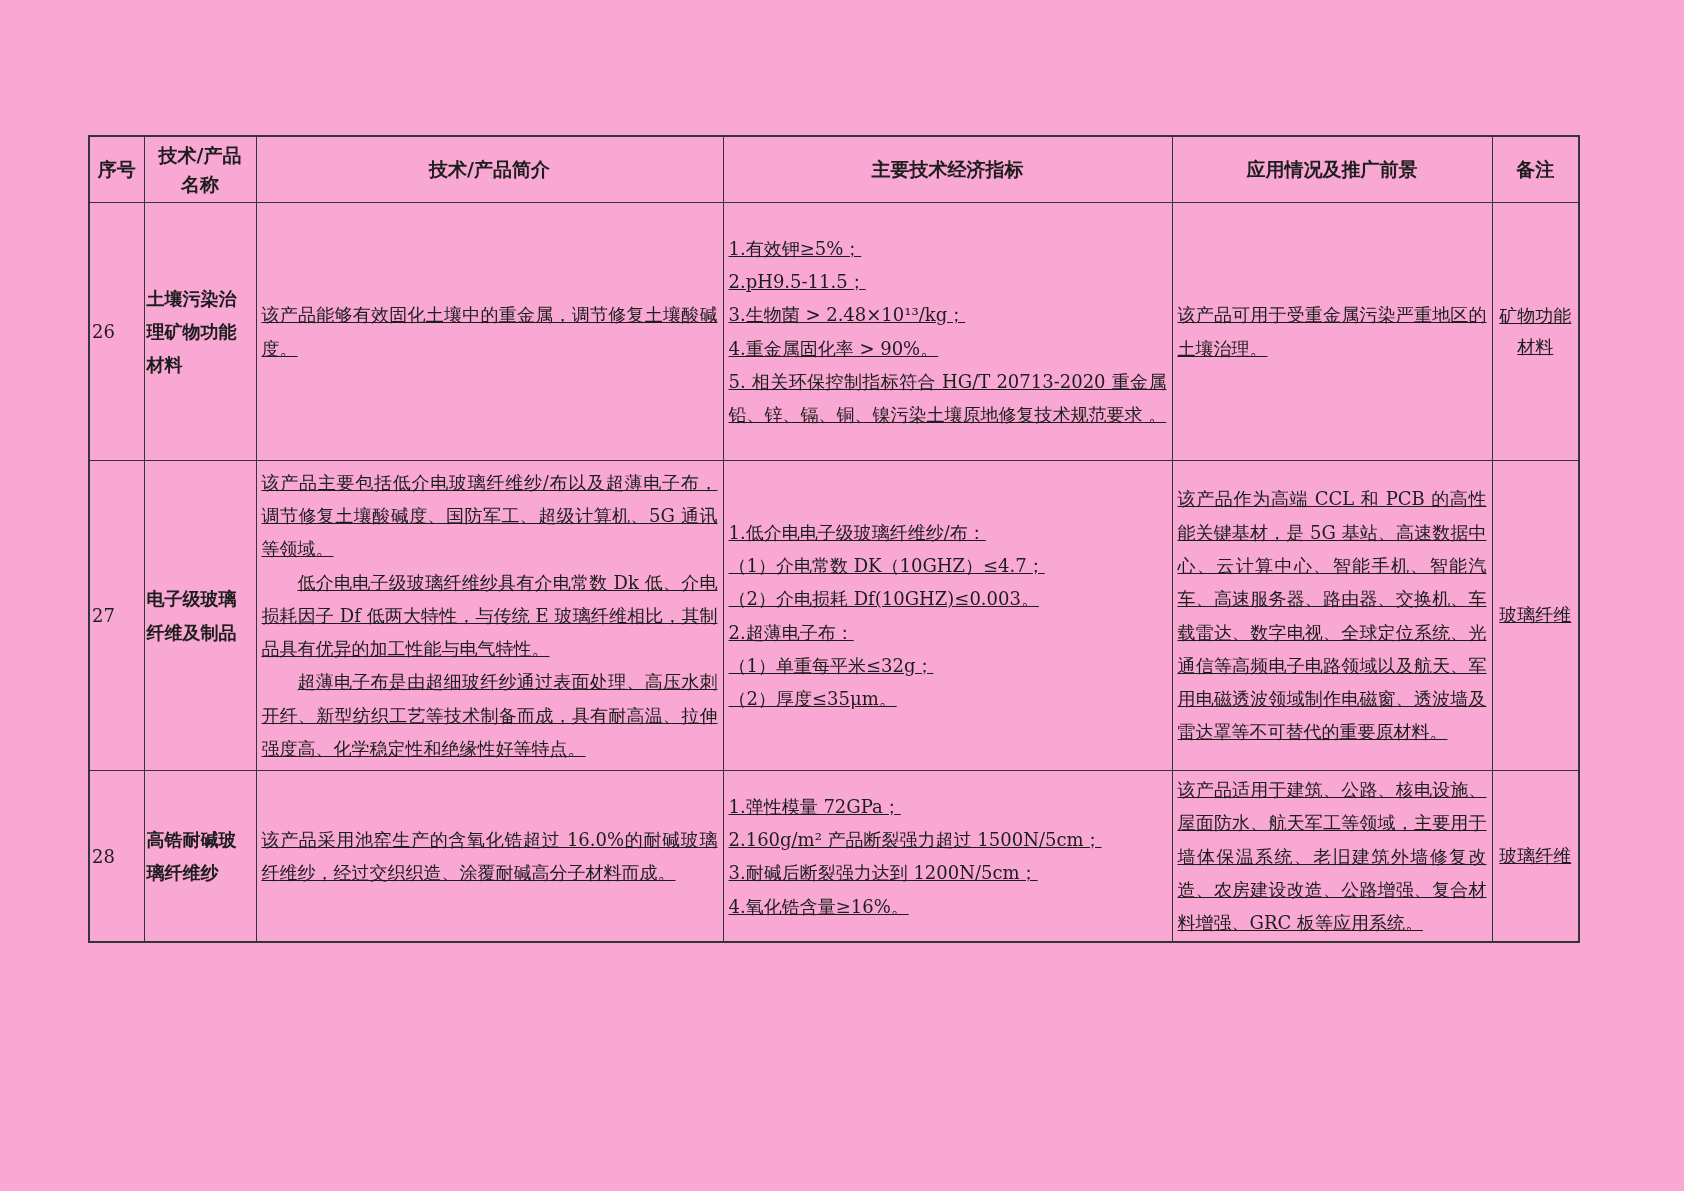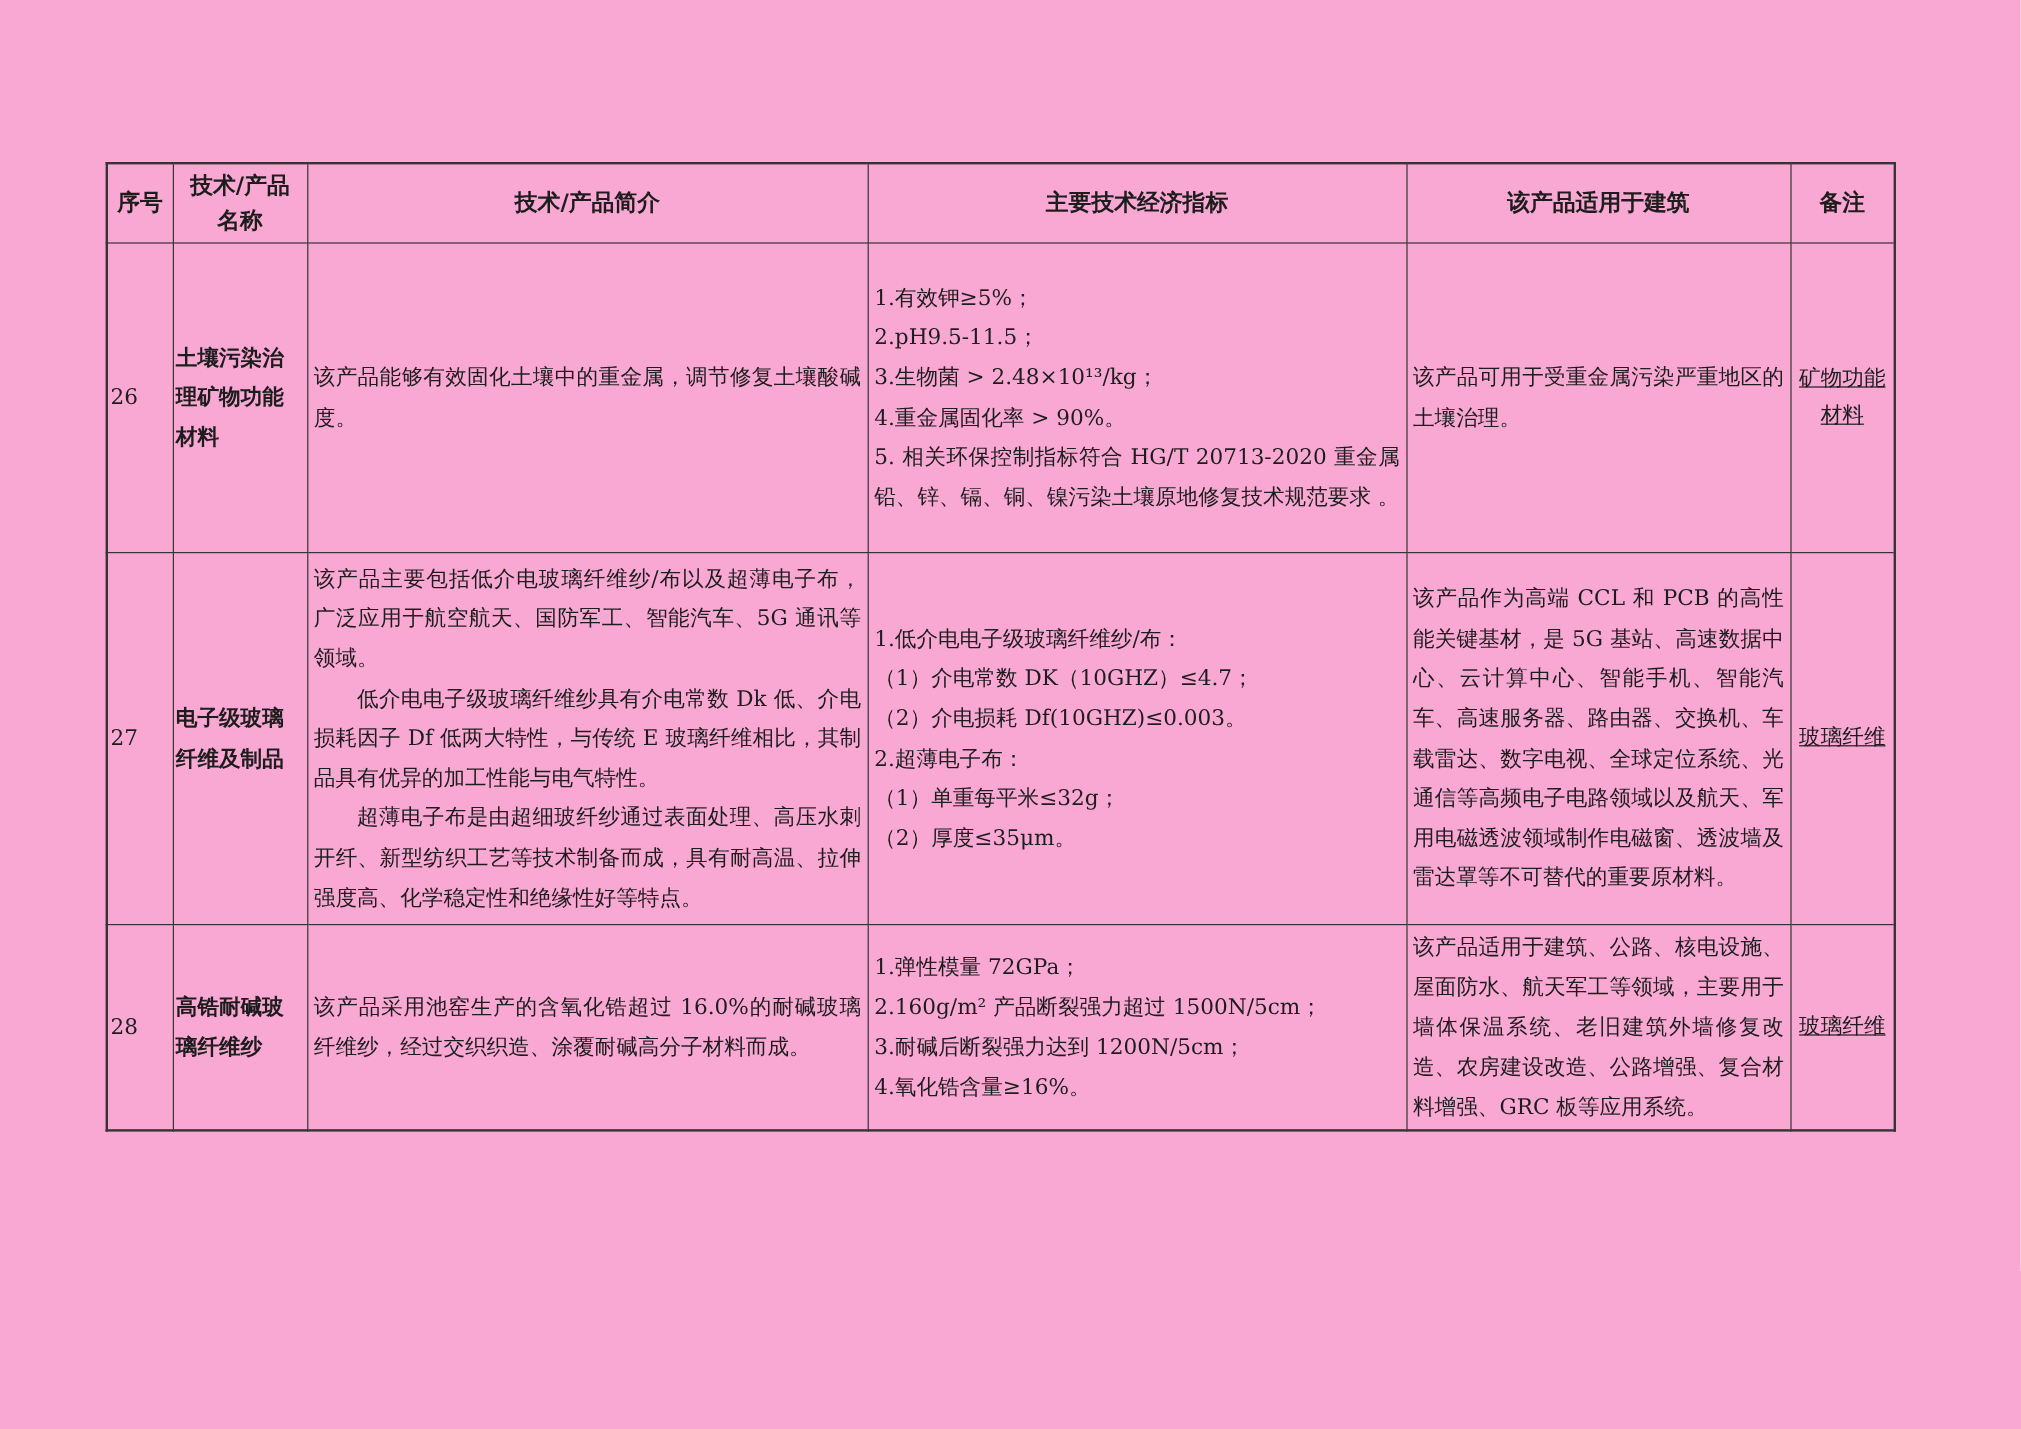--- a/index.html
+++ b/index.html
@@ -34,21 +34,21 @@
     line-height:1.5;
     padding:4px 2px;
   }
   tr.hrow   { height:58px;  }
   tr.row-26 { height:258px; }
   tr.row-27 { height:310px; }
   tr.row-28 { height:155px; }
   td.c-no     { padding:2px; }
   td.c-name   { text-align:left; padding:2px;font-weight:bold; }
   td.c-remark { text-align:center; padding:2px; line-height:1.7;text-decoration:underline; }
-  td.c-intro, td.c-ind, td.c-app { text-align:justify; }
+  td.c-intro, td.c-ind, td.c-app { text-align:justify;text-decoration:underline; }
   td.c-intro .para.indent { text-indent:2em; }
   .footer {
     position:absolute;
     left:0; top:990px;
     width:1530px;
     text-align:center;
     font-size:17px;
     letter-spacing:1px;
     color:#1d1d1d;
   }
@@ -67,21 +67,21 @@
       <col style="width:320px">
       <col style="width:87px">
     </colgroup>
 
     <tbody>
         <tr class="hrow">
       <th>序号</th>
       <th>技术/产品 名称</th>
       <th>技术/产品简介</th>
       <th>主要技术经济指标</th>
-      <th>该产品适用于建筑</th>
+      <th>应用情况及推广前景</th>
       <th>备注</th>
     </tr>
 
     <tr class="row-26">
       <td class="c-no">26</td>
       <td class="c-name">土壤污染治理矿物功能材料</td>
       <td class="c-intro">
         <div class="para">该产品能够有效固化土壤中的重金属，调节修复土壤酸碱度。</div>
       </td>
       <td class="c-ind">
@@ -94,21 +94,21 @@
       <td class="c-app">
         <div class="para">该产品可用于受重金属污染严重地区的土壤治理。</div>
       </td>
       <td class="c-remark">矿物功能材料</td>
     </tr>
 
     <tr class="row-27">
       <td class="c-no">27</td>
       <td class="c-name">电子级玻璃纤维及制品</td>
       <td class="c-intro">
-        <div class="para">该产品主要包括低介电玻璃纤维纱/布以及超薄电子布，广泛应用于航空航天、国防军工、智能汽车、5G 通讯等领域。</div>
+        <div class="para">该产品主要包括低介电玻璃纤维纱/布以及超薄电子布，调节修复土壤酸碱度、国防军工、超级计算机、5G 通讯等领域。</div>
         <div class="para indent">低介电电子级玻璃纤维纱具有介电常数 Dk 低、介电损耗因子 Df 低两大特性，与传统 E 玻璃纤维相比，其制品具有优异的加工性能与电气特性。</div>
         <div class="para indent">超薄电子布是由超细玻纤纱通过表面处理、高压水刺开纤、新型纺织工艺等技术制备而成，具有耐高温、拉伸强度高、化学稳定性和绝缘性好等特点。</div>
       </td>
       <td class="c-ind">
         <div class="para">1.低介电电子级玻璃纤维纱/布：</div>
         <div class="para">（1）介电常数 DK（10GHZ）≤4.7；</div>
         <div class="para">（2）介电损耗 Df(10GHZ)≤0.003。</div>
         <div class="para">2.超薄电子布：</div>
         <div class="para">（1）单重每平米≤32g；</div>
         <div class="para">（2）厚度≤35μm。</div>

